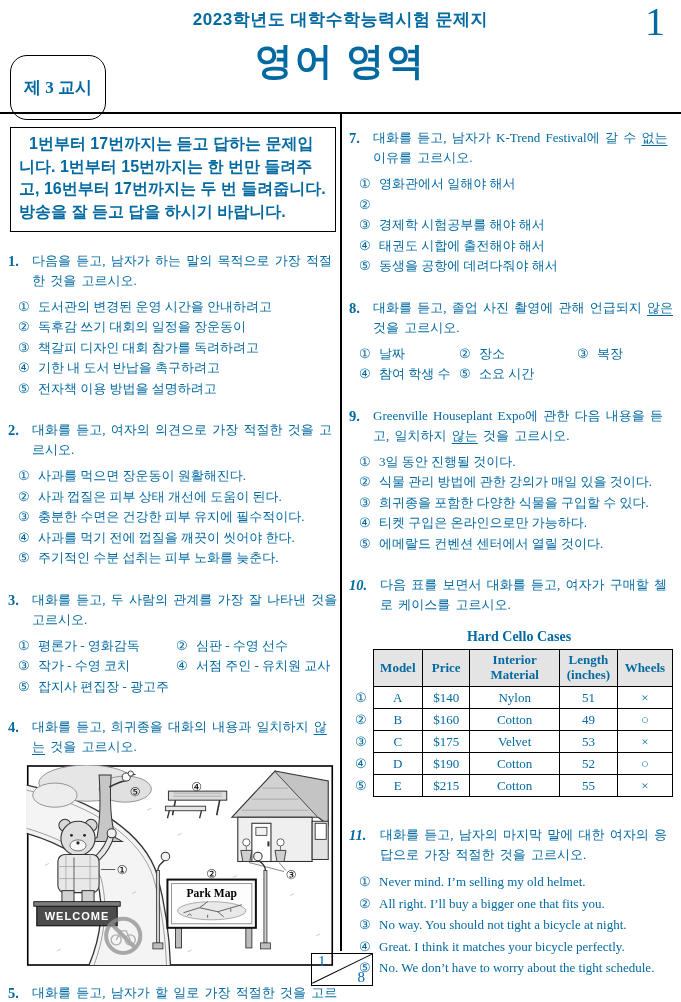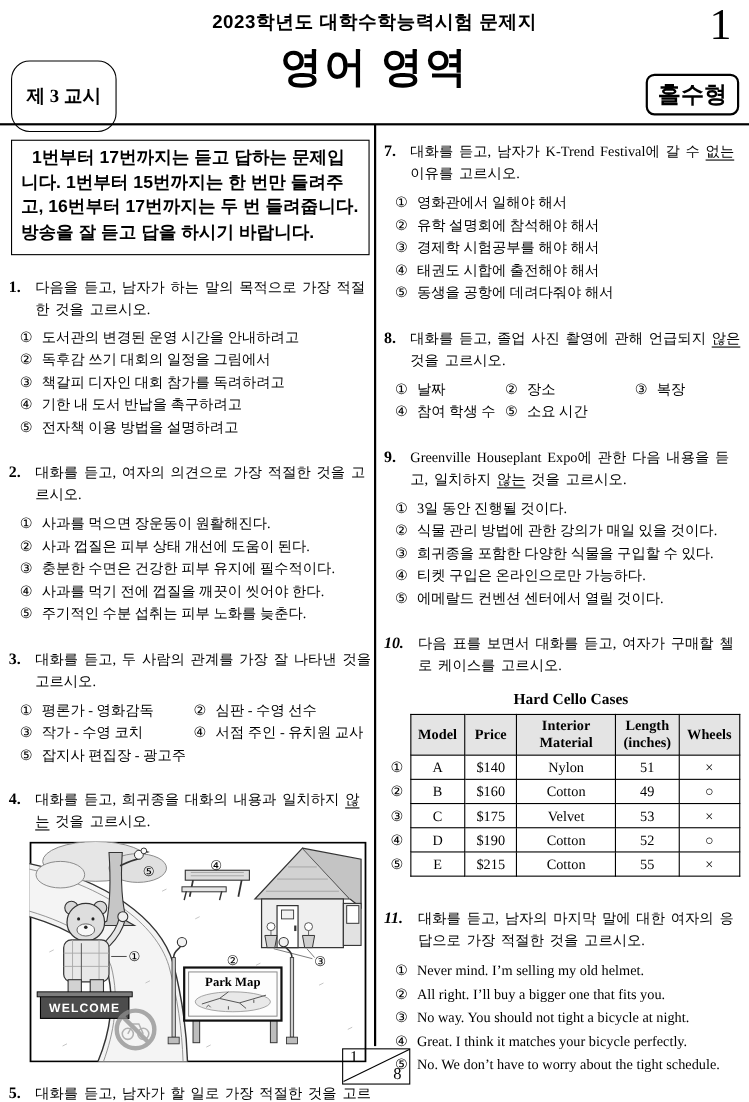--- a/index.html
+++ b/index.html
@@ -1,16 +1,16 @@
 <!DOCTYPE html>
 <html><head>
 <meta charset="utf-8">
 <style>
   html,body { margin:0; padding:0; background:#888; }
-  .page { position:relative; width:681px; height:1002px; background:#fff; color:#000000;
+  .page { position:relative; width:681px; height:1002px; background:#fff; color:#0369a1;
           font-family:"Liberation Serif","DejaVu Serif",serif; overflow:hidden; margin:0 auto; }
 
   
   .exam-title { position:absolute; top:8px; left:0; right:0; text-align:center;
                 font-family:"Liberation Sans","DejaVu Sans",sans-serif; font-weight:700; font-size:17px; letter-spacing:0.5px; }
   .big-page-num { position:absolute; top:-2px; right:16px; font-size:40px; font-weight:400; }
   .period-pill { position:absolute; top:55px; left:10px; border:1.7px solid #000; border-radius:17px;
                  padding:20px 13px; font-size:17px; font-weight:600; }
   .subject-title { position:absolute; top:36px; left:0; right:0; text-align:center;
                    font-family:Liberation Serif, serif; font-weight:900; font-size:38px; letter-spacing:2px; }
@@ -61,41 +61,40 @@
 </style>
 </head>
 <body>
 
 <div class="page">
 
   <div class="exam-title">2023학년도 대학수학능력시험 문제지</div>
   <div class="big-page-num">1</div>
   <div class="period-pill">제 3 교시</div>
   <div class="subject-title">영어 영역</div>
-  <div class="form-box">홀수형</div>
   <div class="hrule"></div>
   <div class="vdivider"></div>
 
   <div class="col-left">
 
     <div class="inst-box">1번부터 17번까지는 듣고 답하는 문제입니다. 1번부터 15번까지는 한 번만 들려주고, 16번부터 17번까지는 두 번 들려줍니다. 방송을 잘 듣고 답을 하시기 바랍니다.</div>
 
     <div class="q" style="margin-top:19px">
       <div class="q-head">
         <span class="q-num">1.</span>
         <span class="q-text"><span>다음을 듣고, 남자가 하는 말의 목적으로 가장 적절한 것을 고르시오.</span><span class="ul"></span><span></span></span>
       </div>
       <div class="opts">
           <div class="opt">
             <span class="mk">①</span>
             <span class="ot">도서관의 변경된 운영 시간을 안내하려고</span>
           </div>
           <div class="opt">
             <span class="mk">②</span>
-            <span class="ot">독후감 쓰기 대회의 일정을 그림에서</span>
+            <span class="ot">독후감 쓰기 대회의 일정을 장운동이</span>
           </div>
           <div class="opt">
             <span class="mk">③</span>
             <span class="ot">책갈피 디자인 대회 참가를 독려하려고</span>
           </div>
           <div class="opt">
             <span class="mk">④</span>
             <span class="ot">기한 내 도서 반납을 촉구하려고</span>
           </div>
           <div class="opt">
@@ -307,21 +306,20 @@
         <span class="q-num">7.</span>
         <span class="q-text"><span>대화를 듣고, 남자가 K-Trend Festival에 갈 수 </span><span class="ul">없는</span><span> 이유를 고르시오.</span></span>
       </div>
       <div class="opts">
           <div class="opt">
             <span class="mk">①</span>
             <span class="ot">영화관에서 일해야 해서</span>
           </div>
           <div class="opt">
             <span class="mk">②</span>
-            <span class="ot">유학 설명회에 참석해야 해서</span>
           </div>
           <div class="opt">
             <span class="mk">③</span>
             <span class="ot">경제학 시험공부를 해야 해서</span>
           </div>
           <div class="opt">
             <span class="mk">④</span>
             <span class="ot">태권도 시합에 출전해야 해서</span>
           </div>
           <div class="opt">

